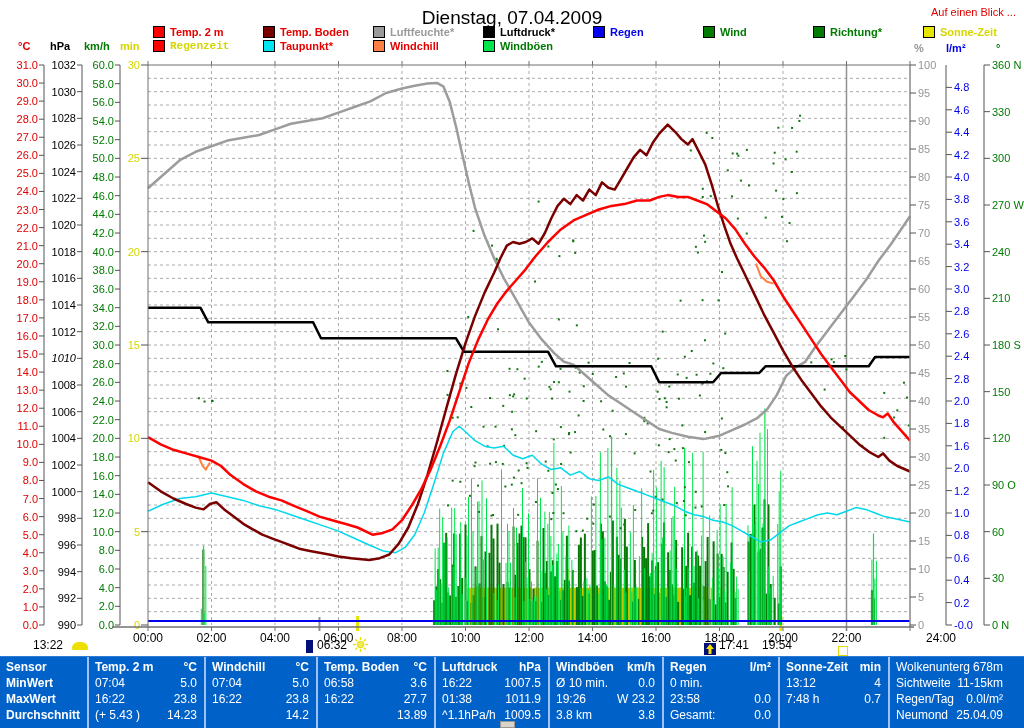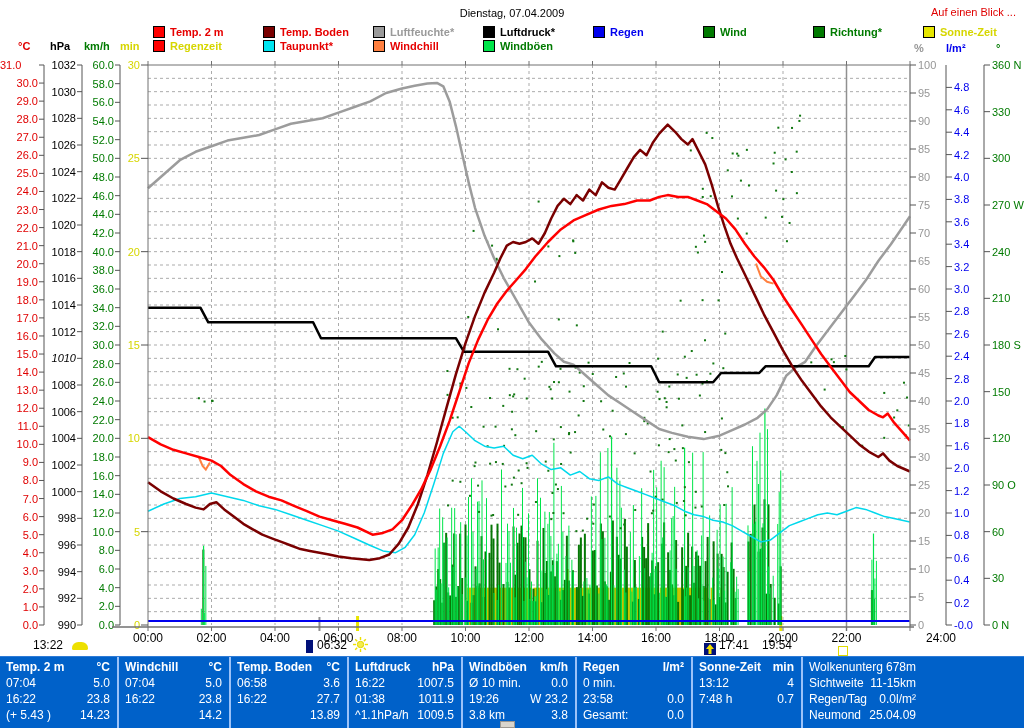--- a/index.html
+++ b/index.html
@@ -1,19 +1,19 @@
 <!DOCTYPE html>
 <html><head>
 <meta charset="utf-8">
 <style>
   html,body{margin:0;padding:0;background:#fff;}
   #app{position:relative;width:1024px;height:728px;background:#fff;overflow:hidden;
        font-family:"Liberation Sans","DejaVu Sans",sans-serif;}
   .abs{position:absolute;}
-  #title{left:0;right:0;top:7px;text-align:center;font-size:11px;color:#000;}
+  #title{left:0;right:0;top:7px;text-align:center;font-size:19px;color:#000;}
   #quicklink{right:8px;top:6px;font-size:11px;color:#E00000;cursor:pointer;white-space:nowrap;}
   .leg-item{position:absolute;height:12px;display:flex;align-items:center;font-size:11px;font-weight:bold;white-space:nowrap;}
   .leg-sq{width:10px;height:10px;border:1px solid #000;margin-right:5px;flex:0 0 auto;}
   .ax-hdr{position:absolute;font-size:11px;font-weight:bold;white-space:nowrap;}
   .ax-lab{position:absolute;font-size:11px;line-height:12px;white-space:nowrap;}
   .x-lab{position:absolute;top:631px;width:44px;text-align:center;font-size:12px;color:#000;}
   #plot{position:absolute;left:0;top:0;}
   .inforow-t{position:absolute;top:638px;font-size:12px;color:#000;white-space:nowrap;}
   .icon{position:absolute;}
   #table{position:absolute;left:0;top:656px;width:1024px;height:72px;background:#0061C9;
@@ -59,21 +59,21 @@
         <span style="color: rgb(0, 122, 0);">Wind</span>
       </div>
       <div class="leg-item" style="left: 813px; top: 26px;">
         <span class="leg-sq" style="background: rgb(0, 122, 0);"></span>
         <span style="color: rgb(0, 122, 0);">Richtung*</span>
       </div>
       <div class="leg-item" style="left: 923px; top: 26px;">
         <span class="leg-sq" style="background: rgb(230, 230, 0);"></span>
         <span style="color: rgb(214, 214, 0);">Sonne-Zeit</span>
       </div>
-      <div class="leg-item" style="left: 153px; top: 40px;">
+      <div class="leg-item" style="left: 153px; top: 40px; font-family: Liberation Mono, monospace;">
         <span class="leg-sq" style="background: rgb(255, 0, 0);"></span>
         <span style="color: rgb(214, 214, 0);">Regenzeit</span>
       </div>
       <div class="leg-item" style="left: 263px; top: 40px;">
         <span class="leg-sq" style="background: rgb(0, 229, 240);"></span>
         <span style="color: rgb(230, 0, 0);">Taupunkt*</span>
       </div>
       <div class="leg-item" style="left: 373px; top: 40px;">
         <span class="leg-sq" style="background: rgb(255, 128, 64);"></span>
         <span style="color: rgb(230, 0, 0);">Windchill</span>
@@ -86,21 +86,21 @@
   <div id="axis-headers">
       <span class="ax-hdr" style="left: 18px; top: 40px; color: rgb(224, 0, 0);">°C</span>
       <span class="ax-hdr" style="left: 50px; top: 40px; color: rgb(0, 0, 0);">hPa</span>
       <span class="ax-hdr" style="left: 84px; top: 40px; color: rgb(0, 122, 0);">km/h</span>
       <span class="ax-hdr" style="left: 120px; top: 40px; color: rgb(214, 214, 0);">min</span>
       <span class="ax-hdr" style="left: 914px; top: 42px; color: rgb(150, 150, 150);">%</span>
       <span class="ax-hdr" style="left: 946px; top: 42px; color: rgb(0, 0, 238);">l/m²</span>
       <span class="ax-hdr" style="left: 996px; top: 42px; color: rgb(0, 122, 0);">°</span>
     </div>
   <div id="axis-labels">
-      <span class="ax-lab" style="left: 0px; width: 38px; top: 59px; text-align: left; color: rgb(224, 0, 0);">31.0</span>
+      <span class="ax-lab" style="left: 0px; width: 38px; top: 59px; text-align: right; color: rgb(224, 0, 0);">31.0</span>
       <span class="ax-lab" style="left: 0px; width: 38px; top: 77.0645px; text-align: right; color: rgb(224, 0, 0);">30.0</span>
       <span class="ax-lab" style="left: 0px; width: 38px; top: 95.129px; text-align: right; color: rgb(224, 0, 0);">29.0</span>
       <span class="ax-lab" style="left: 0px; width: 38px; top: 113.194px; text-align: right; color: rgb(224, 0, 0);">28.0</span>
       <span class="ax-lab" style="left: 0px; width: 38px; top: 131.258px; text-align: right; color: rgb(224, 0, 0);">27.0</span>
       <span class="ax-lab" style="left: 0px; width: 38px; top: 149.323px; text-align: right; color: rgb(224, 0, 0);">26.0</span>
       <span class="ax-lab" style="left: 0px; width: 38px; top: 167.387px; text-align: right; color: rgb(224, 0, 0);">25.0</span>
       <span class="ax-lab" style="left: 0px; width: 38px; top: 185.452px; text-align: right; color: rgb(224, 0, 0);">24.0</span>
       <span class="ax-lab" style="left: 0px; width: 38px; top: 203.516px; text-align: right; color: rgb(224, 0, 0);">23.0</span>
       <span class="ax-lab" style="left: 0px; width: 38px; top: 221.581px; text-align: right; color: rgb(224, 0, 0);">22.0</span>
       <span class="ax-lab" style="left: 0px; width: 38px; top: 239.645px; text-align: right; color: rgb(224, 0, 0);">21.0</span>
@@ -1086,20 +1086,34 @@
     <svg width="12" height="12" viewBox="0 0 12 12">
         <rect width="12" height="12" fill="#001078"></rect>
       <polygon points="6,1 10,6 7.5,6 7.5,11 4.5,11 4.5,6 2,6" fill="#F0E000"></polygon>
       </svg>
   </span>
   <span class="inforow-t" style="left:719px">17:41</span>
   <span class="inforow-t" style="left:762px">19:54</span>
   <span class="icon sq-outline" style="left:838px;top:646px"></span>
 
   <div id="table">
+      <div class="tcol" style="flex: 0 0 87px;">
+        <div class="tr tb">
+          <span>Sensor</span>
+        </div>
+        <div class="tr tb">
+          <span>MinWert</span>
+        </div>
+        <div class="tr tb">
+          <span>MaxWert</span>
+        </div>
+        <div class="tr tb">
+          <span>Durchschnitt</span>
+        </div>
+      </div>
       <div class="tcol" style="flex: 0 0 117px;">
         <div class="tr tb">
           <span>Temp. 2 m</span>
           <span>°C</span>
         </div>
         <div class="tr">
           <span>07:04</span>
           <span>5.0</span>
         </div>
         <div class="tr">

